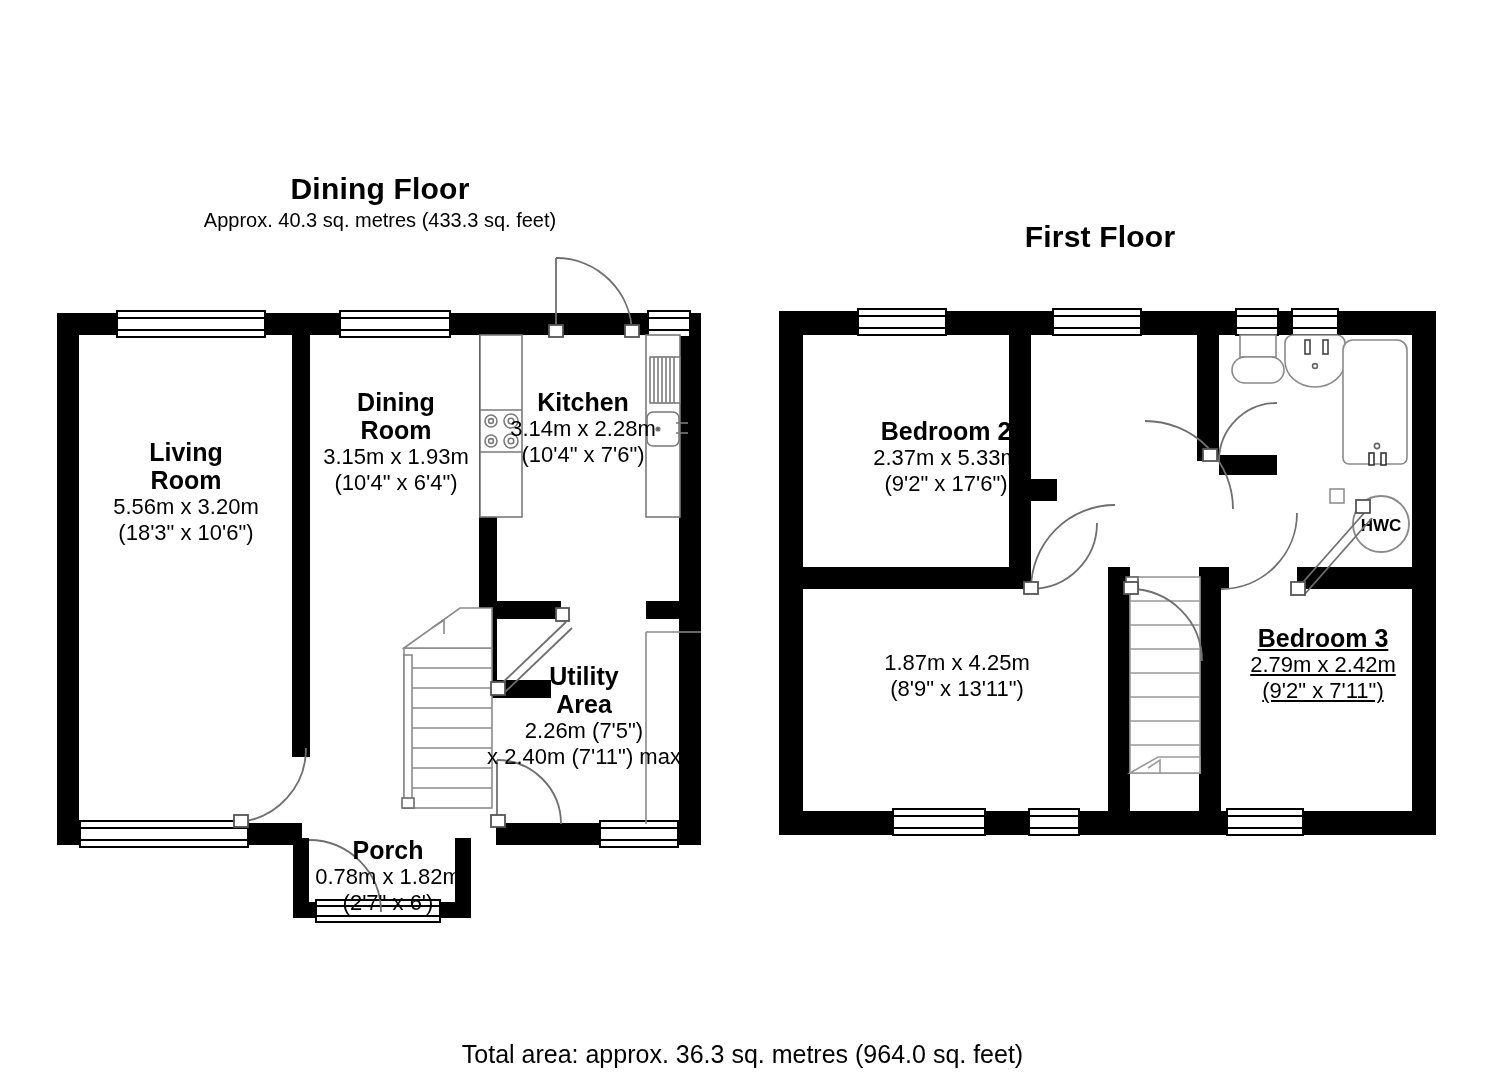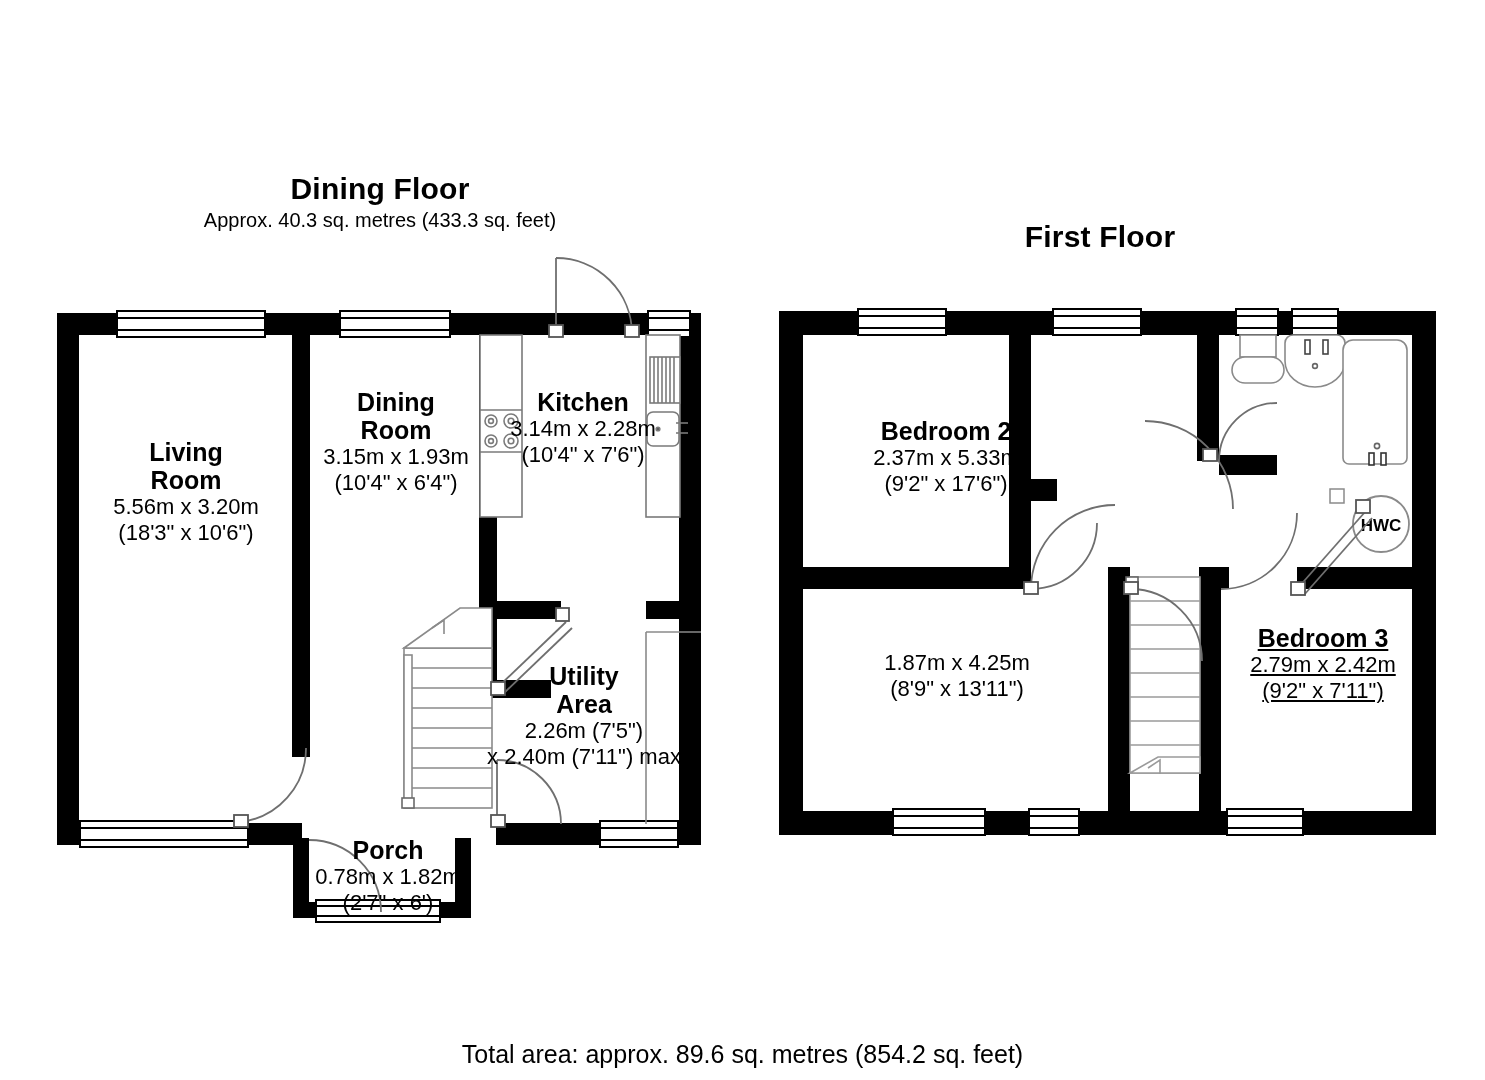--- a/index.html
+++ b/index.html
@@ -404,15 +404,15 @@
     <div class="room-dim">1.87m x 4.25m</div>
     <div class="room-dim">(8'9" x 13'11")</div>
   </div>
 
   <div class="room-label" style="left:1212px; top:624px; width:222px;text-decoration:underline;">
     <div class="room-name">Bedroom 3</div>
     <div class="room-dim">2.79m x 2.42m</div>
     <div class="room-dim">(9'2" x 7'11")</div>
   </div>
 
-  <div class="footer-total">Total area: approx. 89.6 sq. metres (854.2 sq. feet)</div>
+  <div class="footer-total">Total area: approx. 36.3 sq. metres (964.0 sq. feet)</div>
 
 </div>
 
 </body></html>

